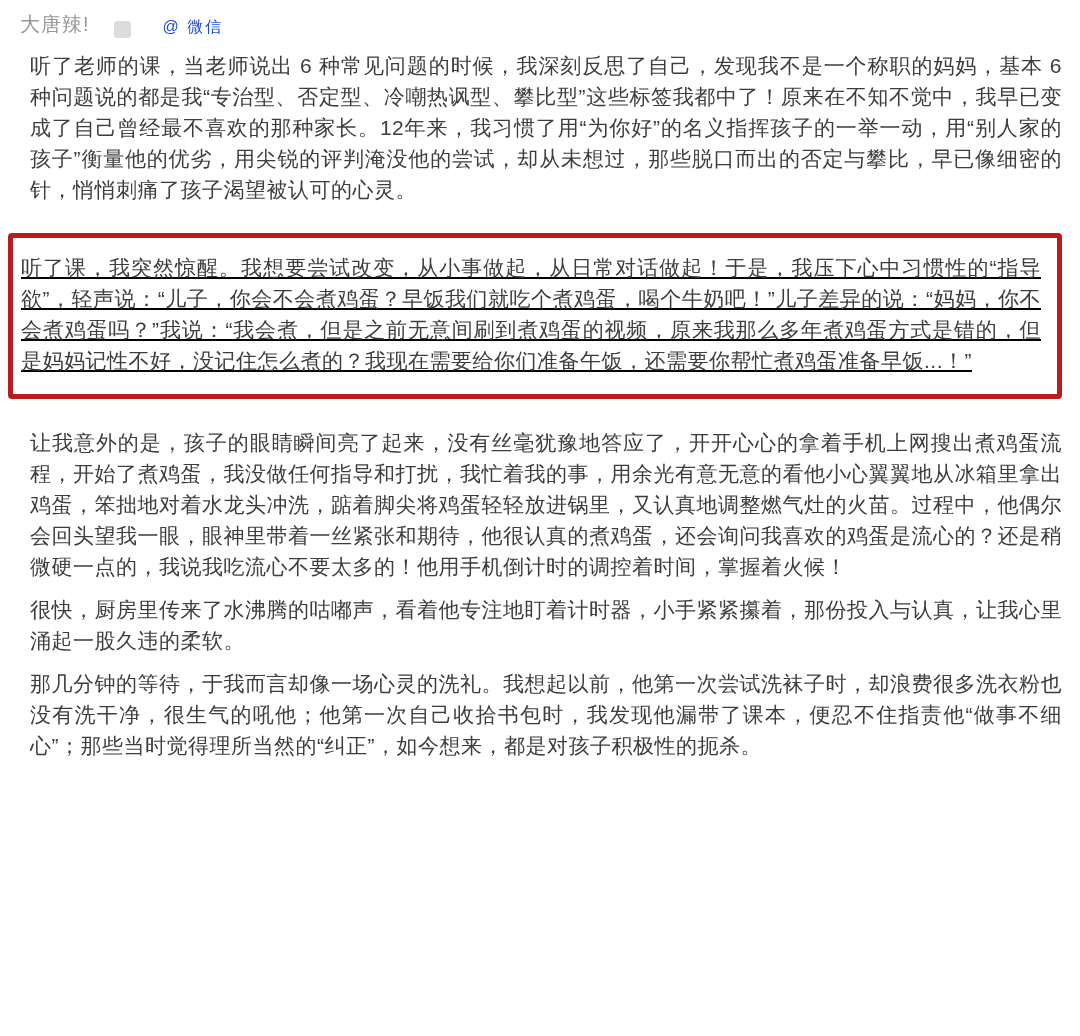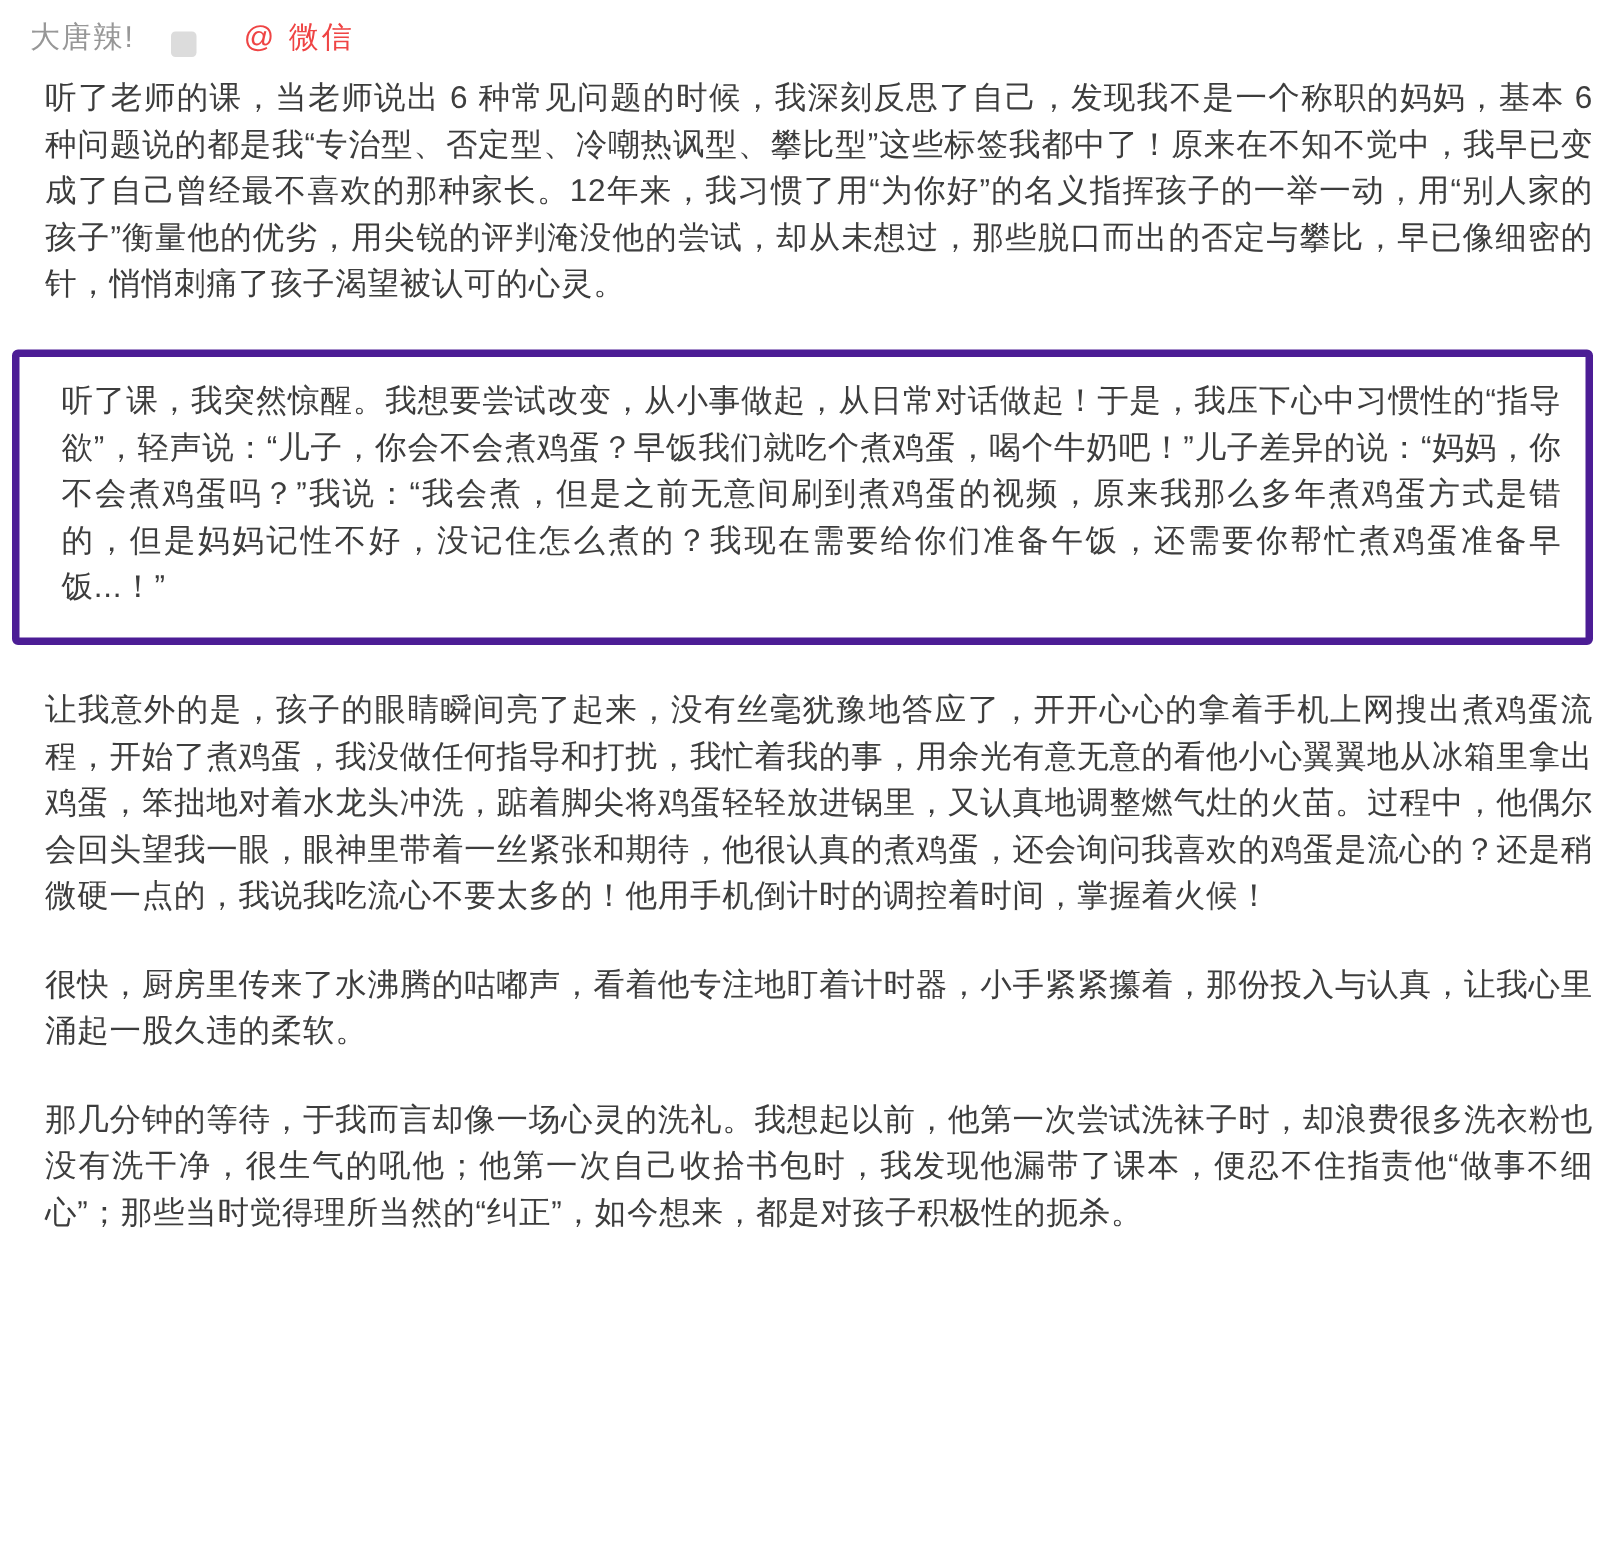--- a/index.html
+++ b/index.html
@@ -31,43 +31,44 @@
   }
   .sticker {
     width: 17px;
     height: 17px;
     background: #dcdcdc;
     border-radius: 3px;
     margin-left: 24px;
     flex: 0 0 auto;
   }
   .mention {
-    color: #ef4444;
-    font-size: 20px;
+    color: #1d4ed8;
+    font-size: 16px;
     letter-spacing: 2px;
     margin-left: 32px;
     cursor: pointer;
   }
   main.article {
     padding: 0 18px 14px 30px;
   }
   p.para {
     color: #3d3d3d;
     font-size: 21px;
     line-height: 31px;
     letter-spacing: 0.5px;
     text-align: justify;
-    margin-top: 28px;
+    margin-top: 12px;
   }
   p.para:first-child { margin-top: 12px; }
   .hl-box {
-    border: 5px solid #4c1d95;
+    border: 5px solid #b91c1c;
     border-radius: 4px;
     margin: 28px 0 28px -22px;
-    padding: 14px 16px 18px 28px;
+    padding: 14px 16px 18px 8px;
+    text-decoration: underline;
   }
   .hl-box p.para { margin-top: 0; }
 </style>
 </head>
 <body>
 
 <div class="page">
 
   <header class="post-header">
     <span class="account-name">大唐辣!</span>

